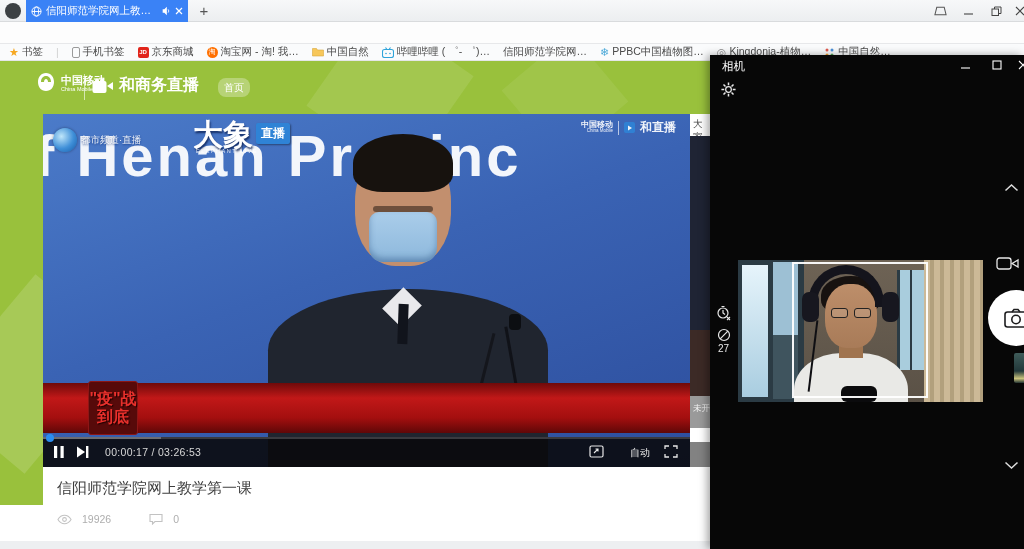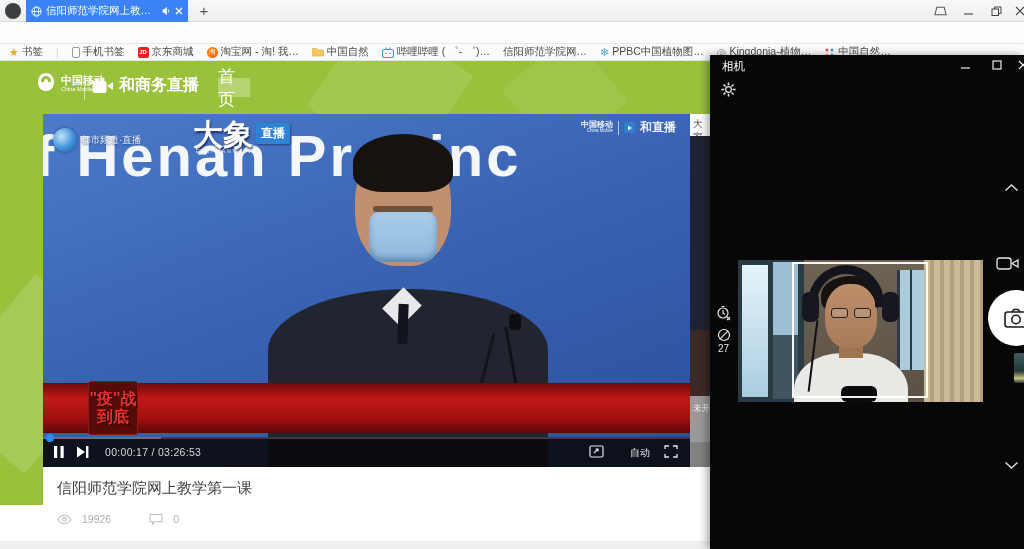--- a/index.html
+++ b/index.html
@@ -40,21 +40,21 @@
 
   
   .site-header{left:0;top:61px;width:710px;height:53px;background:#99c13c;overflow:hidden;}
   .deco{position:absolute;background:rgba(255,255,255,0.10);}
   .left-strip{left:0;top:114px;width:43px;height:391px;background:#99c13c;overflow:hidden;}
   .cm-logo{left:36px;top:11px;display:flex;align-items:center;gap:5px;color:#fff;}
   .cm-text1{font-size:11px;font-weight:bold;line-height:1.1;}
   .cm-text2{font-size:5.5px;line-height:1.1;}
   .hdr-div{left:84px;top:13px;width:1px;height:26px;background:rgba(255,255,255,0.6);}
   .live-brand{left:92px;top:14px;display:flex;align-items:center;gap:5px;color:#fff;font-weight:bold;font-size:16px;}
-  .home-btn{left:218px;top:17px;width:32px;height:19px;background:rgba(255,255,255,0.30);color:#fff;font-size:17px;display:flex;align-items:center;justify-content:center;border-radius:0;}
+  .home-btn{left:218px;top:17px;width:32px;height:19px;background:rgba(255,255,255,0.30);color:#fff;font-size:10px;display:flex;align-items:center;justify-content:center;border-radius:8px;}
 
   .video{left:43px;top:114px;width:647px;height:353px;background:linear-gradient(160deg,#4b7bc9 0%,#3a63b4 45%,#2d4e9d 100%);overflow:hidden;}
   .backdrop-text{left:-8px;top:8px;font-size:58px;font-weight:600;color:#f3f6fb;letter-spacing:3px;white-space:nowrap;}
   .wm-channel{left:10px;top:14px;display:flex;align-items:center;gap:4px;}
   .wm-channel-logo{width:24px;height:24px;border-radius:50%;background:radial-gradient(circle at 35% 35%,#bfe6fa,#3f8fd8 55%,#155ba8);box-shadow:0 0 3px rgba(0,0,0,.4);}
   .wm-channel-text{font-size:9.5px;color:rgba(255,255,255,.95);text-shadow:0 1px 2px rgba(0,40,120,.8);}
   .wm-elephant{left:150px;top:6px;display:flex;align-items:flex-start;gap:3px;}
   .wm-ele-main{font-size:30px;font-weight:900;color:#fff;text-shadow:1px 2px 2px rgba(10,30,80,.8);line-height:1;}
   .wm-ele-badge{margin-top:3px;background:#2f83d6;color:#fff;font-size:12px;font-weight:bold;padding:2px 5px;border-radius:2px;box-shadow:1px 1px 2px rgba(0,0,0,.4);}
   .wm-ele-sub{left:153px;top:34px;font-size:5.5px;letter-spacing:1.5px;color:rgba(255,255,255,.85);}
@@ -88,21 +88,21 @@
   .progress{left:0;top:0;width:647px;height:2px;background:#3a3a3f;}
   .buffered{left:0;top:0;width:118px;height:2px;background:#6c6c72;}
   .playhead{left:3px;top:-3px;width:8px;height:8px;border-radius:50%;background:#2b8df0;}
   .vc-time{left:62px;top:9px;font-size:10.5px;color:#d8d8d8;letter-spacing:.3px;}
   .vc-quality{right:40px;top:9px;font-size:10px;color:#ececec;}
 
   .sliver{left:690px;top:114px;width:20px;height:353px;overflow:hidden;}
   .sl1{left:0;top:0;width:20px;height:22px;background:#fff;font-size:9.5px;color:#454545;padding:4px 0 0 3px;}
   .sl2{left:0;top:22px;width:20px;height:194px;background:#1f2434;}
   .sl3{left:0;top:216px;width:20px;height:66px;background:#3c2a26;}
-  .sl4{left:0;top:282px;width:20px;height:46px;background:#9a9a9a;font-size:8.5px;color:#f2f2f2;padding:7px 0 0 3px;}
+  .sl4{left:0;top:282px;width:20px;height:32px;background:#9a9a9a;font-size:8.5px;color:#f2f2f2;padding:7px 0 0 3px;}
   .sl5{left:0;top:328px;width:20px;height:25px;background:#828282;}
 
   .info{left:43px;top:467px;width:667px;height:74px;background:#fff;}
   .info-title{left:14px;top:12px;font-size:15px;color:#3e3e3e;}
   .stats{left:14px;top:46px;display:flex;align-items:center;gap:10px;color:#aeaeae;font-size:10.5px;}
   .stat-gap{width:18px;}
   .bottom-strip{left:0;top:541px;width:710px;height:8px;background:#edeff1;}
 
   
   .camera{left:710px;top:55px;width:314px;height:494px;background:#070707;overflow:hidden;z-index:20;box-shadow:-3px 0 8px rgba(0,0,0,.35);}

